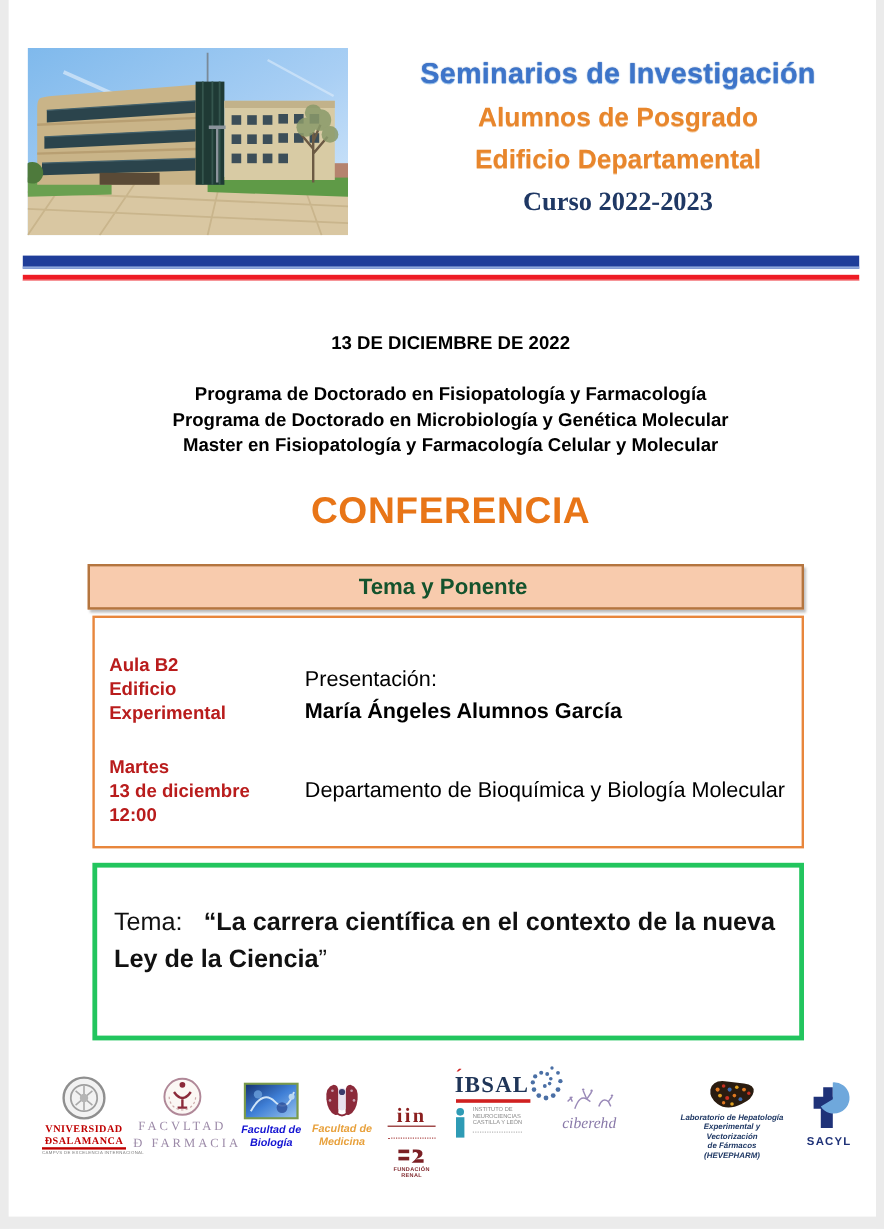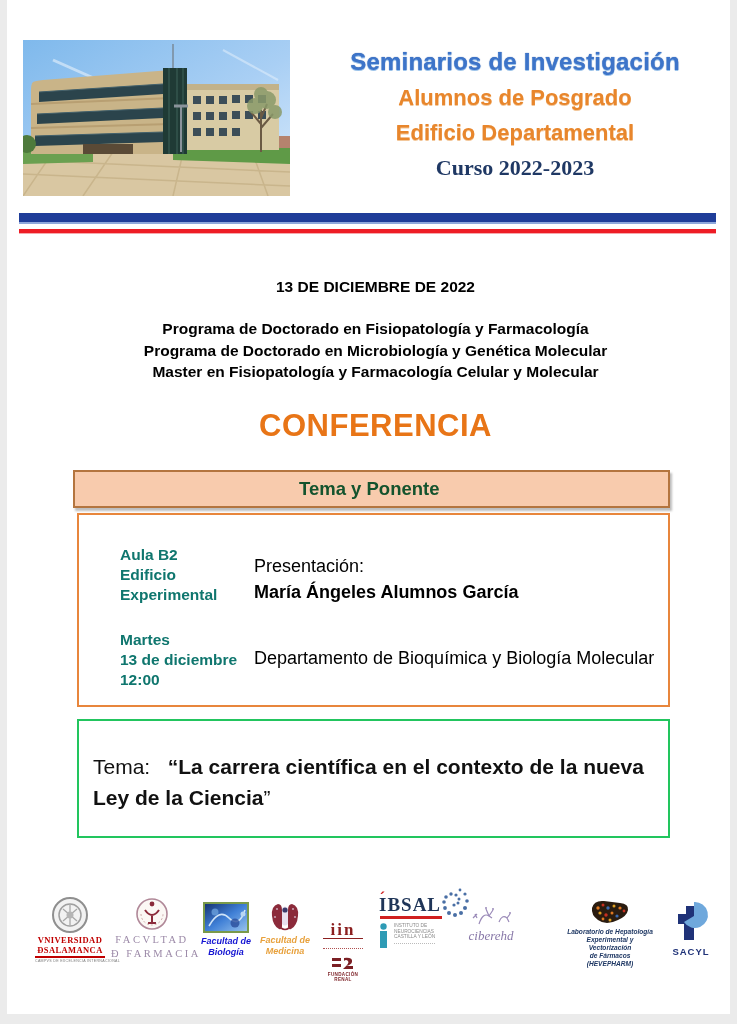--- a/index.html
+++ b/index.html
@@ -33,29 +33,29 @@
   
   .thead-box{left:66px;top:470px;width:597px;height:38px;box-sizing:border-box;
       background:#f8cbad;border:2px solid #b4753f;
       box-shadow:2px 3px 2px rgba(110,110,110,.45);}
   .thead-col1{position:absolute;left:13px;top:0;line-height:34px;font-size:15.5px;font-weight:bold;color:#000;}
   .thead-col2{position:absolute;left:180px;top:0;line-height:33px;font-size:18.5px;font-weight:bold;color:#14532d;margin-left:44px;}
 
   
   .tbody-box{left:70px;top:513px;width:593px;height:194px;box-sizing:border-box;
       background:#fff;border:2px solid #e8863c;}
-  .col-left{position:absolute;left:12px;top:30px;font-size:15.5px;font-weight:bold;line-height:20px;color:#0f766e;margin-left:29px;}
+  .col-left{position:absolute;left:12px;top:30px;font-size:15.5px;font-weight:bold;line-height:20px;color:#b91c1c;}
   .col-left .grp2{margin-top:25px;}
   .col-right{position:absolute;left:175px;top:38px;width:402px;font-size:18px;line-height:26px;color:#000;}
   .col-right .speaker{font-weight:bold;}
   .col-right .dept{margin-top:40px;}
 
   
-  .tema-box{left:70px;top:719px;width:593px;height:119px;box-sizing:border-box;
-      background:#fff;border:2px solid #22c55e;}
+  .tema-box{left:70px;top:719px;width:593px;height:148px;box-sizing:border-box;
+      background:#fff;border:4px solid #22c55e;}
   .tema-text{position:absolute;left:14px;top:30px;width:565px;
       font-size:21px;line-height:31px;color:#111;}
   .tema-text .bold{font-weight:bold;}
 
   
   .logo{position:absolute;text-align:center;}
   .usal{left:28px;top:896px;width:70px;}
   .usal .cap{font-family:"Liberation Serif",serif;font-weight:bold;color:#c00000;font-size:8.5px;line-height:9.5px;letter-spacing:.4px;margin-top:2px;}
   .usal .campus{margin-top:1px;border-top:2px solid #c00000;color:#7a7a7a;font-size:3.6px;letter-spacing:.3px;padding-top:1px;white-space:nowrap;}
   .farmacia{left:104px;top:896px;width:82px;}

